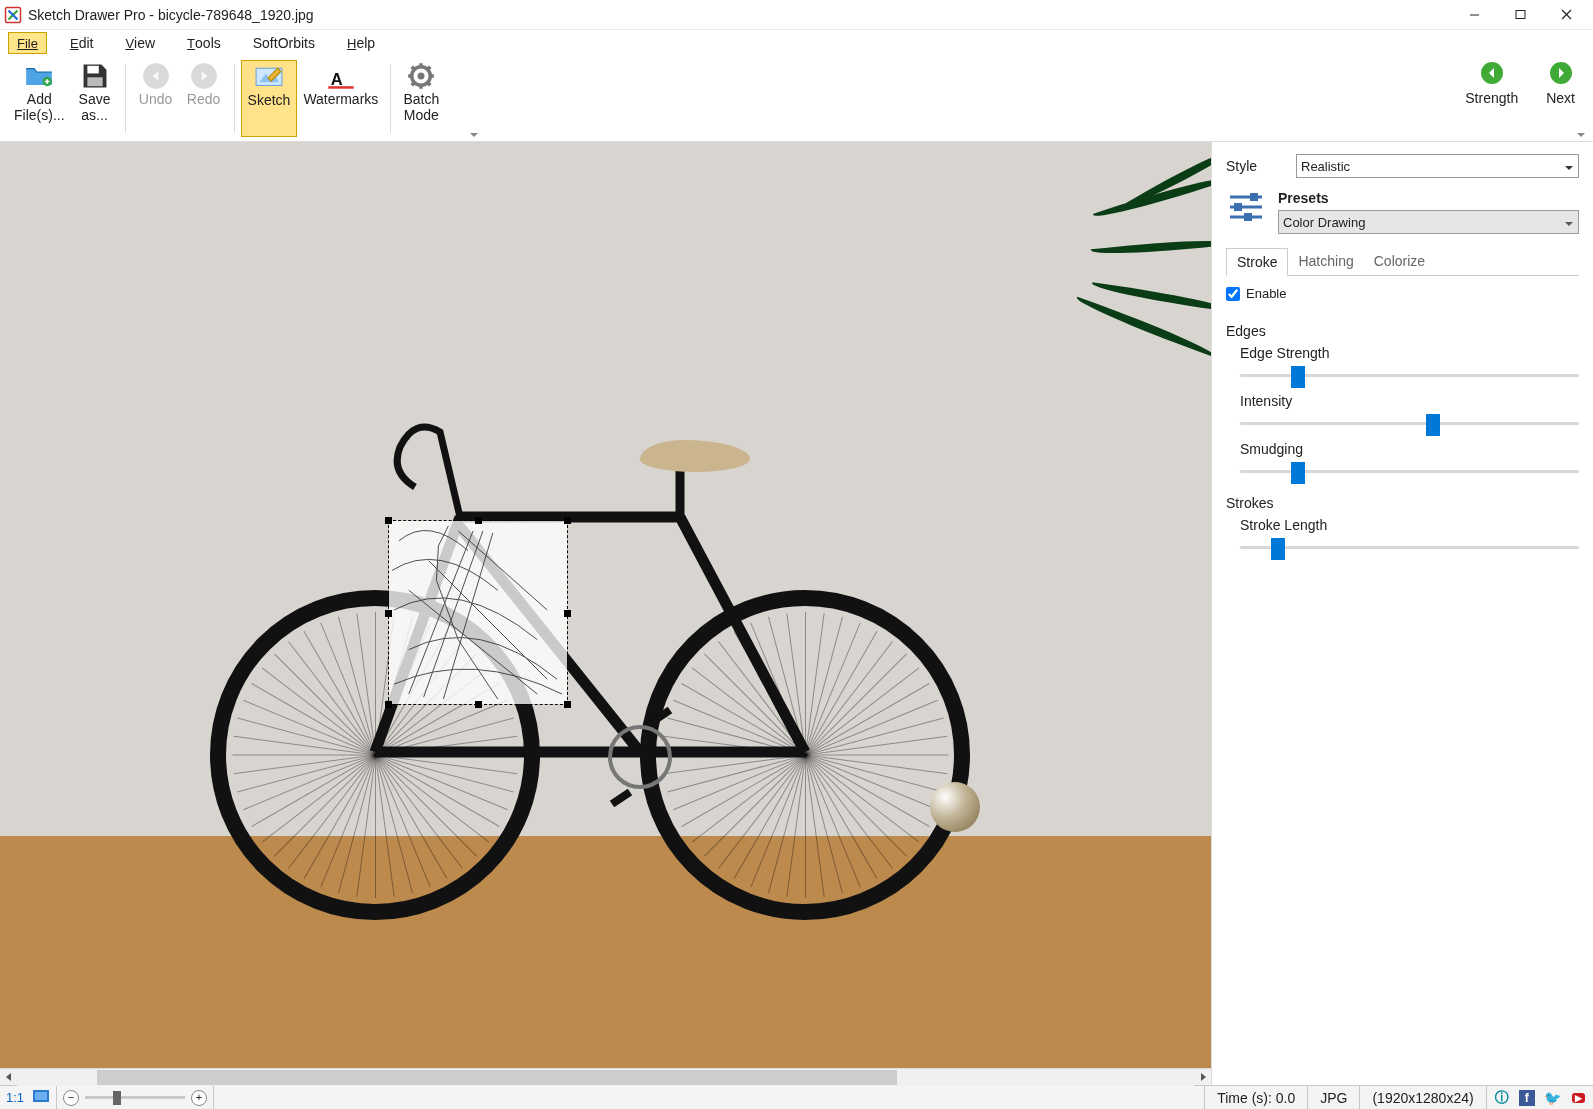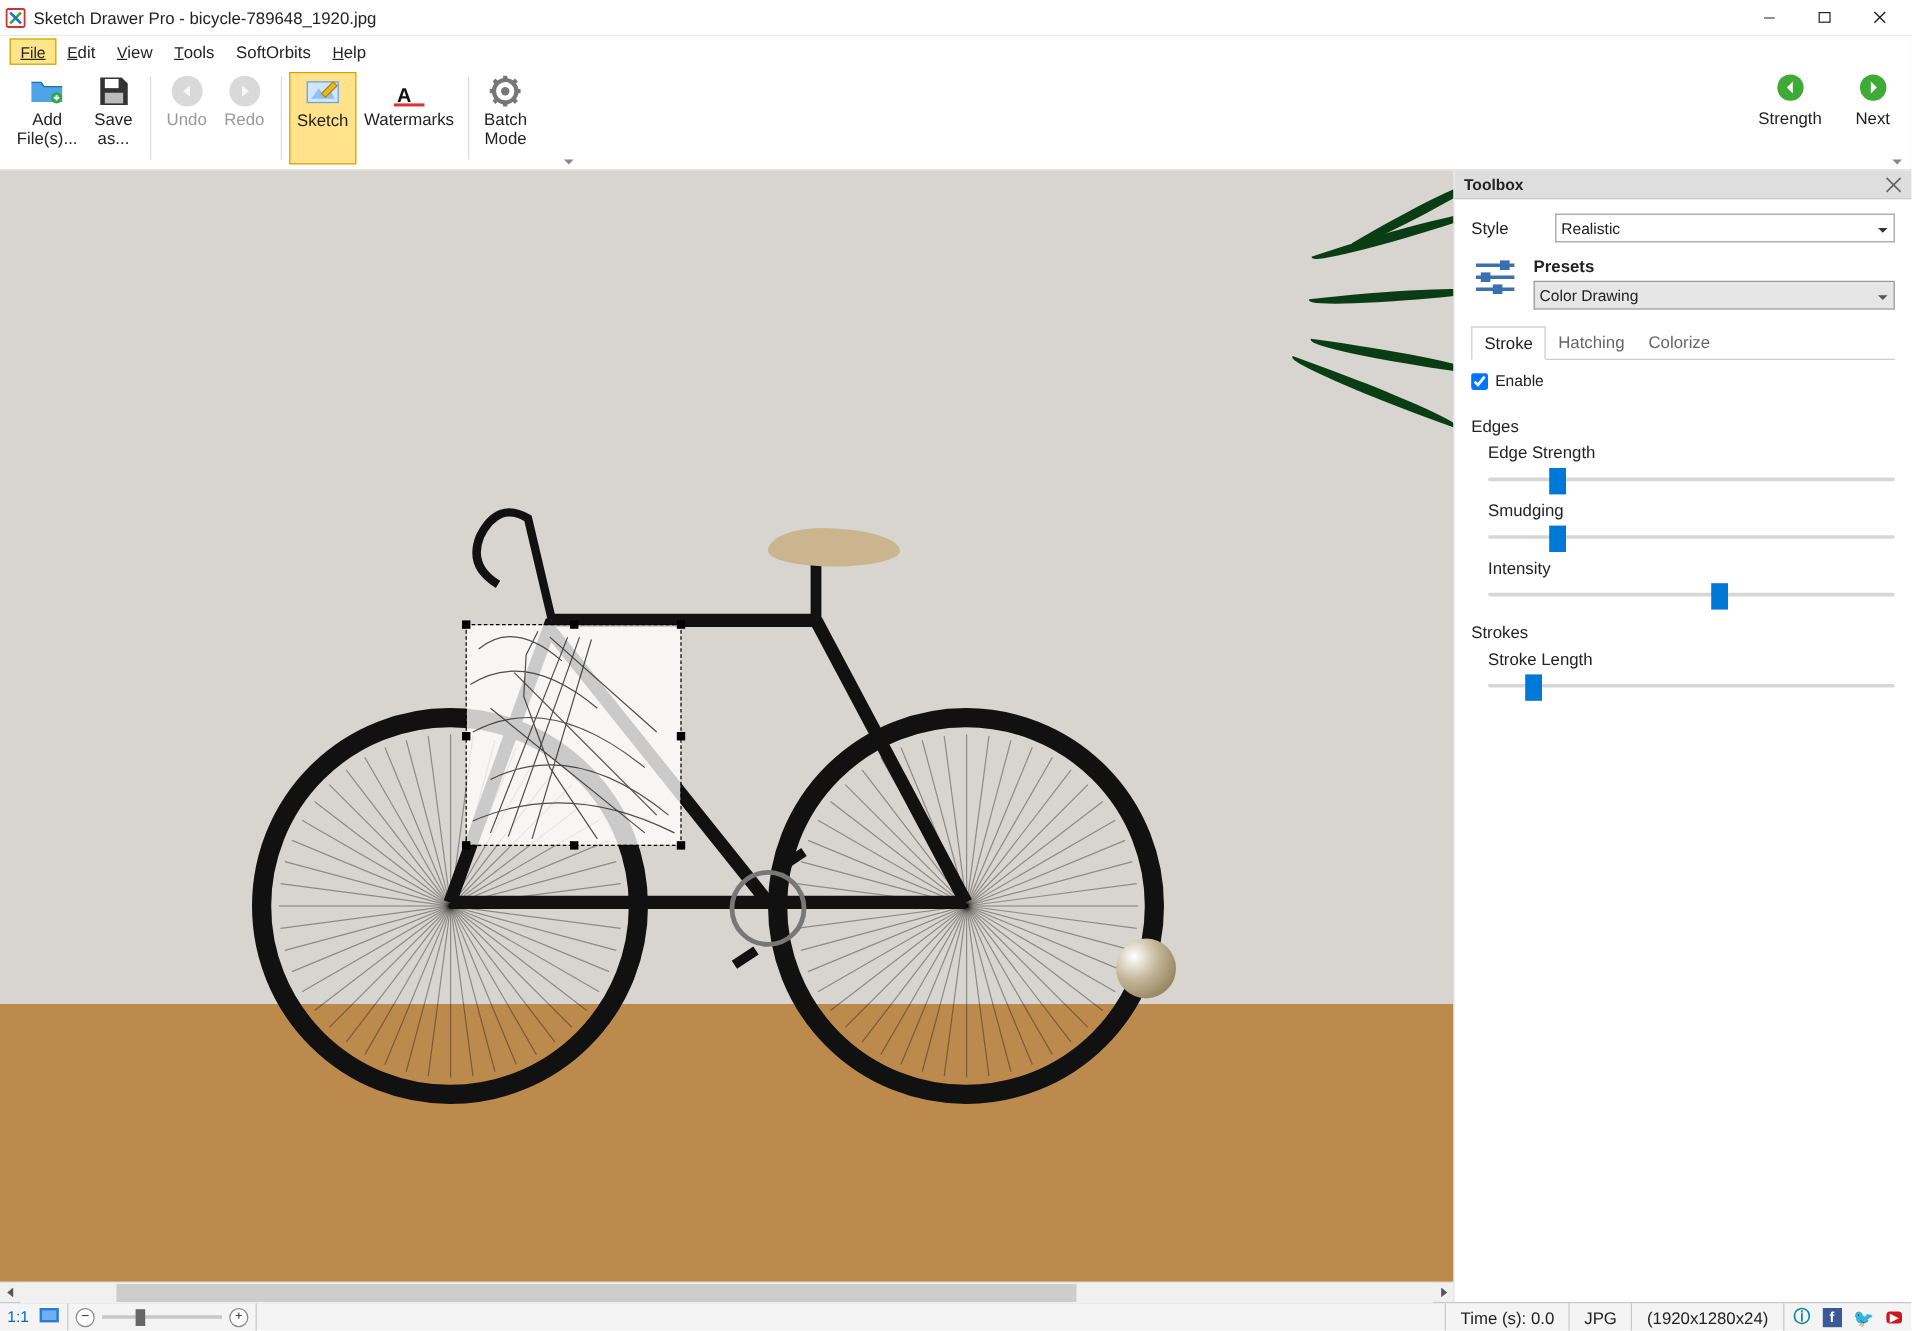--- a/index.html
+++ b/index.html
@@ -3,21 +3,21 @@
 <meta charset="utf-8">
 <style>
 *{box-sizing:border-box;margin:0;padding:0;font-family:"Segoe UI",Tahoma,sans-serif;font-size:13px;color:#222;user-select:none}
 html,body{width:1593px;height:1109px;overflow:hidden;background:#fff}
 .title-bar{height:30px;display:flex;align-items:center;padding:0 4px;background:#fff;border-bottom:1px solid #eaeaea}
 .title-bar .app-icon{width:18px;height:18px;margin-right:6px}
 .title-bar .title{flex:1;font-size:14px}
 .win-ctrls{display:flex;gap:0}
 .win-btn{width:46px;height:30px;display:flex;align-items:center;justify-content:center}
 .win-btn svg{width:11px;height:11px}
-.menu-bar{height:26px;display:flex;align-items:center;gap:0;padding:0 8px}
+.menu-bar{height:26px;display:flex;align-items:center;gap:14px;padding:0 8px}
 .menu-item{padding:3px 9px;font-size:14px}
 .menu-item .ul{text-decoration:underline}
 .menu-item.active{background:#ffe58a;border:1px solid #c9a400;padding:2px 8px}
 .toolbar{display:flex;align-items:stretch;padding:4px 8px 4px 8px;border-bottom:1px solid #dcdcdc;position:relative;height:86px}
 .tb-group{display:flex}
 .tb-btn{display:flex;flex-direction:column;align-items:center;justify-content:flex-start;padding:4px 6px;text-align:center;min-width:48px;gap:3px}
 .tb-btn .ic{width:28px;height:24px;display:flex;align-items:center;justify-content:center}
 .tb-btn .lbl{font-size:14px;line-height:16px}
 .tb-btn.disabled .lbl{color:#999}
 .tb-btn.active{background:#ffe28a;border:1px solid #d0a300}
@@ -353,26 +353,20 @@
         </div>
       <div class="arrow">
           <svg width="8" height="8" viewBox="0 0 8 8">
             <path d="M2 0 L7 4 L2 8z" fill="#555"></path>
           </svg>
         </div>
     </div>
   </div>
 
   <div class="side">
-    <div class="panel-title">
-      <span>Toolbox</span>
-      <span class="x"><svg viewBox="0 0 12 12">
-            <path d="M1 1L11 11M11 1L1 11" stroke="#666" stroke-width="1.2"></path>
-          </svg></span>
-    </div>
     <div class="panel-body">
       <div class="row">
         <label>Style</label>
         <div class="select">
           <span>Realistic</span>
           <span class="chev"><svg viewBox="0 0 10 10">
                 <path d="M1 3l4 4 4-4z" fill="#333"></path>
               </svg></span>
         </div>
       </div>
@@ -411,31 +405,31 @@
 
       <div class="section-h">Edges</div>
       <div class="slider-group">
         <div class="sl-label">Edge Strength</div>
         <div class="slider">
             <div class="track"></div>
             <div class="thumb" style="left:15%"></div>
           </div>
       </div>
       <div class="slider-group">
+        <div class="sl-label">Intensity</div>
+        <div class="slider">
+            <div class="track"></div>
+            <div class="thumb" style="left:55%"></div>
+          </div>
+      </div>
+      <div class="slider-group">
         <div class="sl-label">Smudging</div>
         <div class="slider">
             <div class="track"></div>
             <div class="thumb" style="left:15%"></div>
-          </div>
-      </div>
-      <div class="slider-group">
-        <div class="sl-label">Intensity</div>
-        <div class="slider">
-            <div class="track"></div>
-            <div class="thumb" style="left:55%"></div>
           </div>
       </div>
 
       <div class="section-h" style="margin-top:14px">Strokes</div>
       <div class="slider-group">
         <div class="sl-label">Stroke Length</div>
         <div class="slider">
             <div class="track"></div>
             <div class="thumb" style="left:9%"></div>
           </div>

